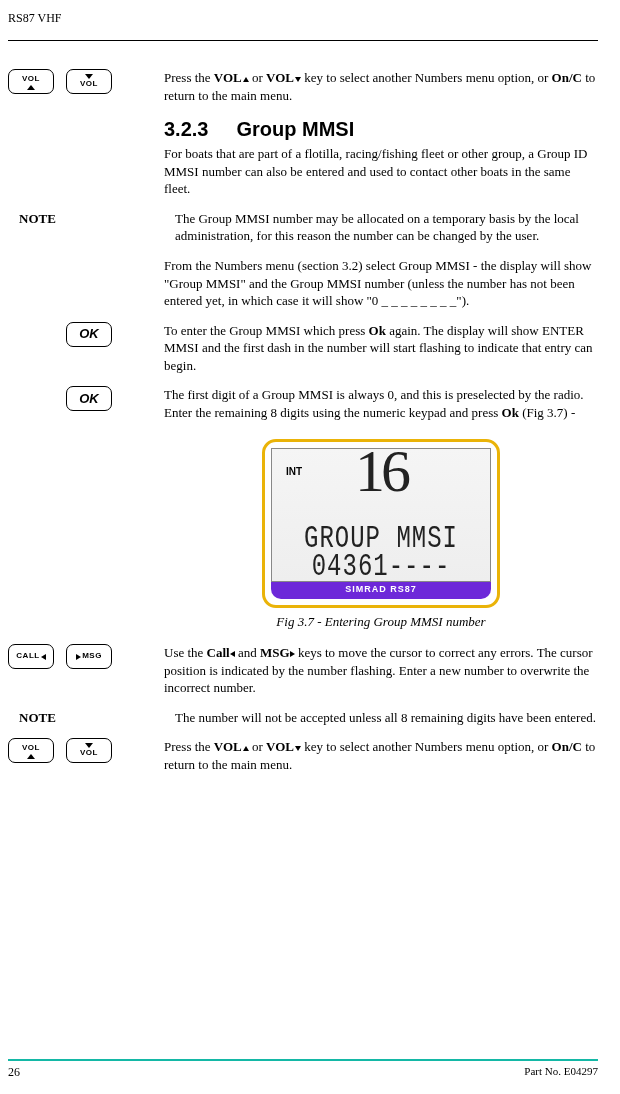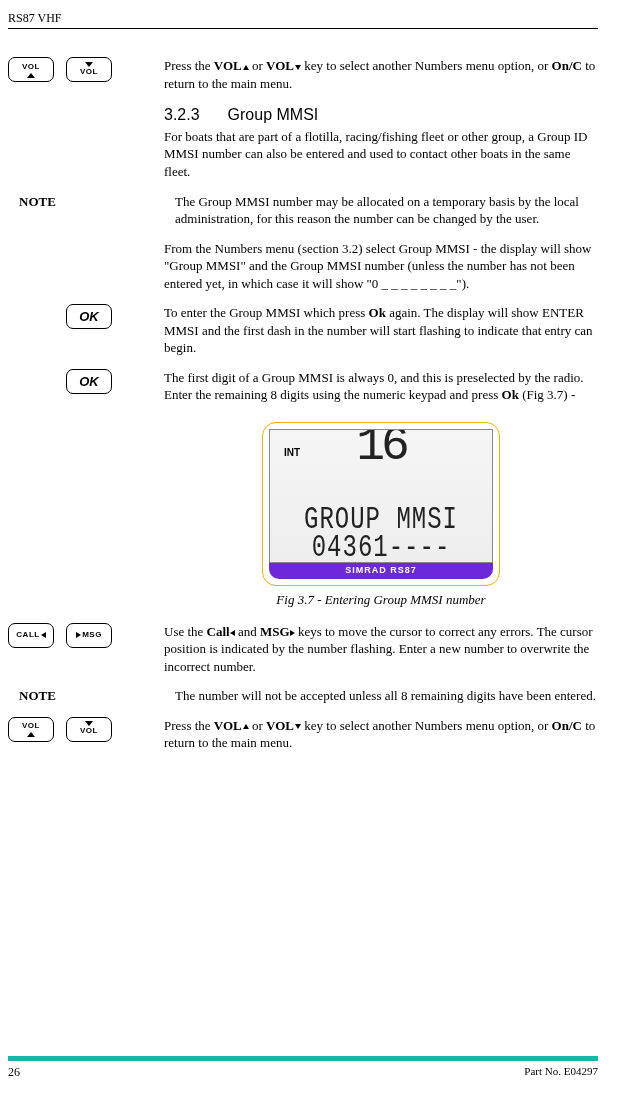--- a/index.html
+++ b/index.html
@@ -16,21 +16,21 @@
     color: #000;
     background: #fff;
   }
   .page {
     padding: 10px 22px 0 8px;
     box-sizing: border-box;
   }
   .header {
     font-size: 12px;
     border-bottom: 1px solid #000;
-    padding-bottom: 2px;
+    padding-bottom: 14px;
     margin-bottom: 28px;
   }
   .row {
     display: flex;
     margin-bottom: 12px;
   }
   .left-col {
     width: 156px;
     flex-shrink: 0;
     display: flex;
@@ -114,37 +114,37 @@
     display: inline-block;
     width: 0; height: 0;
     border-left: 3px solid transparent;
     border-right: 3px solid transparent;
     border-top: 5px solid #000;
     vertical-align: middle;
     margin-left: 1px;
   }
   .h3 {
     font-family: Arial, Helvetica, sans-serif;
-    font-weight: normal;
-    font-size: 16px;
+    font-weight: bold;
+    font-size: 20px;
     margin-bottom: 2px;
   }
   .section-num {
     display: inline-block;
     margin-right: 28px;
   }
   .fig-wrap {
     margin: 6px 0 2px 0;
     display: flex;
     flex-direction: column;
     align-items: center;
   }
   .lcd-outer {
     width: 238px;
-    border: 1px solid #eab308;
+    border: 3px solid #eab308;
     border-radius: 14px;
     padding: 6px;
     box-sizing: border-box;
   }
   .lcd-inner {
     width: 100%;
     height: 134px;
     border: 1px solid #888;
     background: linear-gradient(#f5f5f5, #eeeeee);
     position: relative;
@@ -158,22 +158,22 @@
     font-family: Arial, sans-serif;
     font-weight: bold;
     font-size: 10px;
   }
   .lcd-big {
     position: absolute;
     top: -8px;
     left: 0;
     width: 100%;
     text-align: center;
-    font-family: Liberation Mono, monospace;
-    font-size: 48px;
+    font-family: Liberation Serif, serif;
+    font-size: 60px;
     line-height: 1;
     letter-spacing: -4px;
     color: #222;
   }
   .lcd-text1, .lcd-text2 {
     position: absolute;
     width: 100%;
     text-align: center;
     font-family: 'Courier New', monospace;
     font-weight: normal;
@@ -199,21 +199,21 @@
   .fig-caption {
     font-style: italic;
     text-align: center;
     margin-top: 5px;
   }
   .footer {
     position: absolute;
     bottom: 14px;
     left: 8px;
     right: 22px;
-    border-top: 5px solid #14b8a6;
+    border-top: 2px solid #14b8a6;
     display: flex;
     justify-content: space-between;
     font-size: 12px;
     padding-top: 3px;
   }
   .footer .part { font-size: 11px; }
 </style>
 </head>
 <body>
 

